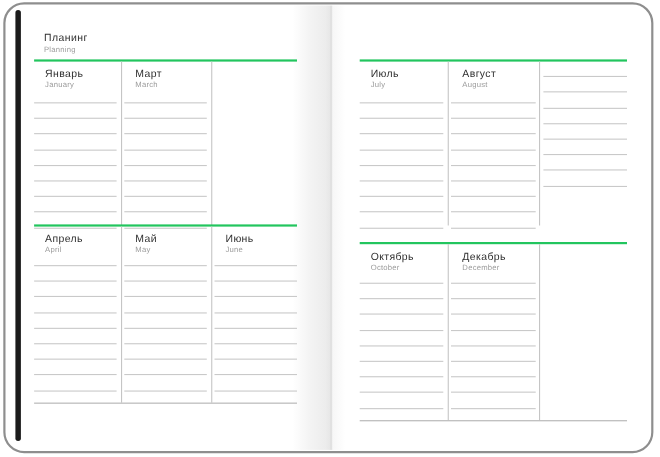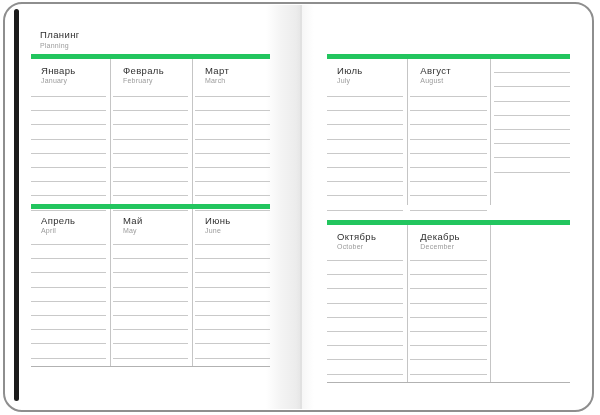--- a/index.html
+++ b/index.html
@@ -79,21 +79,21 @@
     line-height: 8px;
     color: #9c9c9c;
     letter-spacing: 0.2px;
     margin-top: 1.5px;
   }
 
   
   .block {
     position: absolute;
     box-sizing: border-box;
-    border-top: 5px solid #22c55e;
+    border-top: 2px solid #22c55e;
     display: grid;
     grid-template-columns: repeat(3, 1fr);
     column-gap: 7px;
     z-index: 2;
   }
   .block.l1 { left: 31px;  top: 54px;  width: 239px; height: 152px; }
   .block.l2 { left: 31px;  top: 204px; width: 239px; height: 163px; }
   .block.r1 { left: 327px; top: 54px;  width: 243px; height: 152px; }
   .block.r2 { left: 327px; top: 220px; width: 243px; height: 163px; }
 
@@ -173,34 +173,20 @@
         <div class="rule"></div>
         <div class="rule"></div>
         <div class="rule"></div>
         <div class="rule"></div>
         <div class="rule"></div>
         <div class="rule"></div>
         <div class="rule"></div>
       </div>
     <div class="month-col">
       <div class="m-head">
-        <div class="m-ru">Февраль</div>
-        <div class="m-en">February</div>
-      </div>
-    <div class="rule"></div>
-        <div class="rule"></div>
-        <div class="rule"></div>
-        <div class="rule"></div>
-        <div class="rule"></div>
-        <div class="rule"></div>
-        <div class="rule"></div>
-        <div class="rule"></div>
-      </div>
-    <div class="month-col">
-      <div class="m-head">
         <div class="m-ru">Март</div>
         <div class="m-en">March</div>
       </div>
     <div class="rule"></div>
         <div class="rule"></div>
         <div class="rule"></div>
         <div class="rule"></div>
         <div class="rule"></div>
         <div class="rule"></div>
         <div class="rule"></div>

